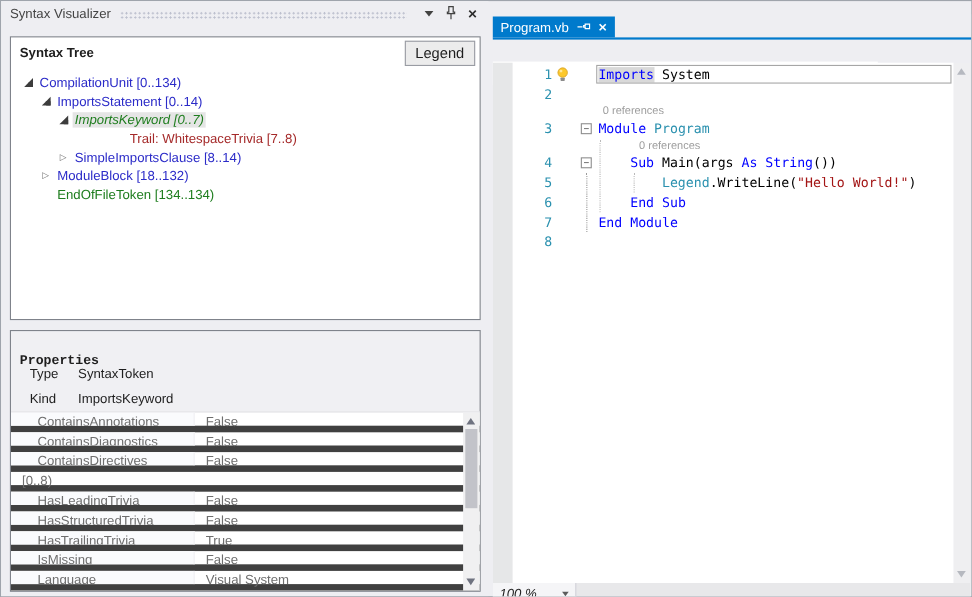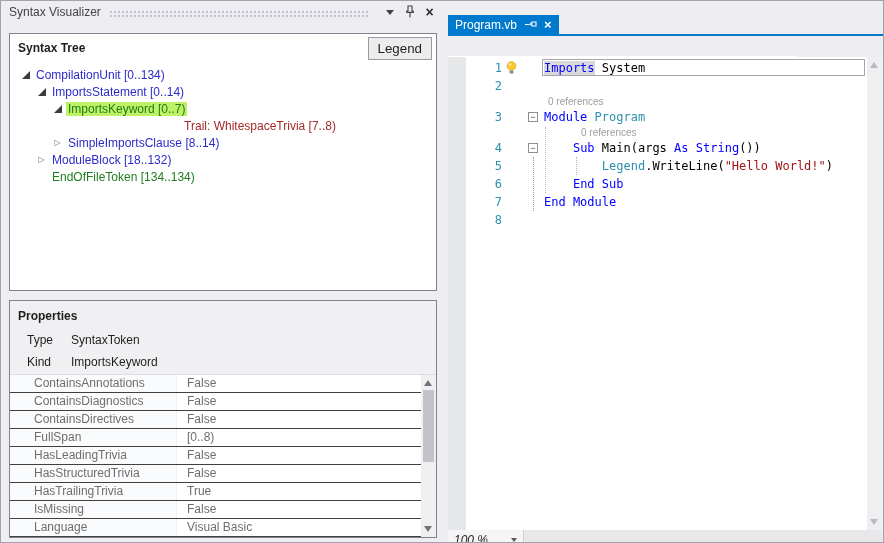--- a/index.html
+++ b/index.html
@@ -31,32 +31,32 @@
   .glyph { width:11px; margin-right:3px; flex:none; display:flex; align-items:center; justify-content:center;
            font-family:"DejaVu Sans",sans-serif; }
   .g-exp { }
   .g-exp::before { content:""; display:block; width:0; height:0;
      border:4px solid transparent; border-right-color:#3C3C3C; border-bottom-color:#3C3C3C; }
   .g-col { font-size:8px; color:#6D6D6D; }
   .tlabel { white-space:pre; padding:0 2px; }
   .tlabel.node { color:#2B2BC8; }
   .tlabel.token { color:#1E7D1E; }
   .tlabel.trivia { color:#A52A2A; }
-  .tlabel.sel { background:#bef264; }
+  .tlabel.sel { background:#e5e5e5;font-style:italic; }
 
   .props-box { position:absolute; left:8px; top:299px; width:428px; height:238px;
                background:#F0F0F3; border:1px solid #7F838B; }
-  .props-title { position:absolute; left:8px; top:8px; font-weight:bold; }
+  .props-title { position:absolute; left:8px; top:20px; font-weight:bold;font-family:Liberation Mono, monospace; }
   .prop-summary { position:absolute; left:0; top:28px; right:0; }
   .sum-row { display:flex; height:22px; align-items:center; padding-left:17px; }
   .sum-label { width:36px; }
   .sum-value { padding-left:8px; }
   .prop-grid { position:absolute; left:0; right:0; top:73px; bottom:0; background:#fff;
                border-top:1px solid #DDDDE2; overflow:hidden; }
-  .grid-row { display:flex; height:18px; line-height:17px; border-bottom:1px solid #404040; color:#6E6E6E; }
+  .grid-row { display:flex; height:18px; line-height:17px; border-bottom:6px solid #404040; color:#6E6E6E; }
   .grid-name { width:167px; padding-left:24px; background:#FAFBFD; border-right:1px solid #F0F0F3;
                overflow:hidden; white-space:nowrap; }
   .grid-value { padding-left:10px; white-space:nowrap; }
   .grid-scroll { position:absolute; right:0; top:0; bottom:0; width:15px; background:#F0F0F1; }
   .gs-up, .gs-down { position:absolute; left:3px; width:0; height:0;
      border-left:4.5px solid transparent; border-right:4.5px solid transparent; }
   .gs-up { top:5px; border-bottom:6px solid #6F7380; }
   .gs-down { bottom:5px; border-top:6px solid #6F7380; }
   .gs-thumb { position:absolute; left:2px; right:2px; top:15px; height:72px; background:#C2C3C9; }
 
@@ -143,21 +143,21 @@
             <span class="tlabel node">CompilationUnit [0..134)</span>
           </div>
           <div class="tree-row" style="padding-left: 26px;">
             <span class="glyph g-exp"></span>
             <span class="tlabel node">ImportsStatement [0..14)</span>
           </div>
           <div class="tree-row" style="padding-left: 42px;">
             <span class="glyph g-exp"></span>
             <span class="tlabel token sel">ImportsKeyword [0..7)</span>
           </div>
-          <div class="tree-row" style="padding-left: 60px; justify-content: center;">
+          <div class="tree-row" style="padding-left: 92px;">
             <span class="glyph"></span>
             <span class="tlabel trivia">Trail: WhitespaceTrivia [7..8)</span>
           </div>
           <div class="tree-row" style="padding-left: 42px;">
             <span class="glyph g-col">▷</span>
             <span class="tlabel node">SimpleImportsClause [8..14)</span>
           </div>
           <div class="tree-row" style="padding-left: 26px;">
             <span class="glyph g-col">▷</span>
             <span class="tlabel node">ModuleBlock [18..132)</span>
@@ -189,42 +189,41 @@
             </div>
             <div class="grid-row">
               <span class="grid-name">ContainsDiagnostics</span>
               <span class="grid-value">False</span>
             </div>
             <div class="grid-row">
               <span class="grid-name">ContainsDirectives</span>
               <span class="grid-value">False</span>
             </div>
             <div class="grid-row">
-              <span class="grid-name">FullSpan</span>
               <span class="grid-value">[0..8)</span>
             </div>
             <div class="grid-row">
               <span class="grid-name">HasLeadingTrivia</span>
               <span class="grid-value">False</span>
             </div>
             <div class="grid-row">
               <span class="grid-name">HasStructuredTrivia</span>
               <span class="grid-value">False</span>
             </div>
             <div class="grid-row">
               <span class="grid-name">HasTrailingTrivia</span>
               <span class="grid-value">True</span>
             </div>
             <div class="grid-row">
               <span class="grid-name">IsMissing</span>
               <span class="grid-value">False</span>
             </div>
             <div class="grid-row">
               <span class="grid-name">Language</span>
-              <span class="grid-value">Visual Basic</span>
+              <span class="grid-value">Visual System</span>
             </div>
           </div>
         <div class="grid-scroll">
           <span class="gs-up"></span>
           <span class="gs-thumb"></span>
           <span class="gs-down"></span>
         </div>
       </div>
     </div>
   </div>

